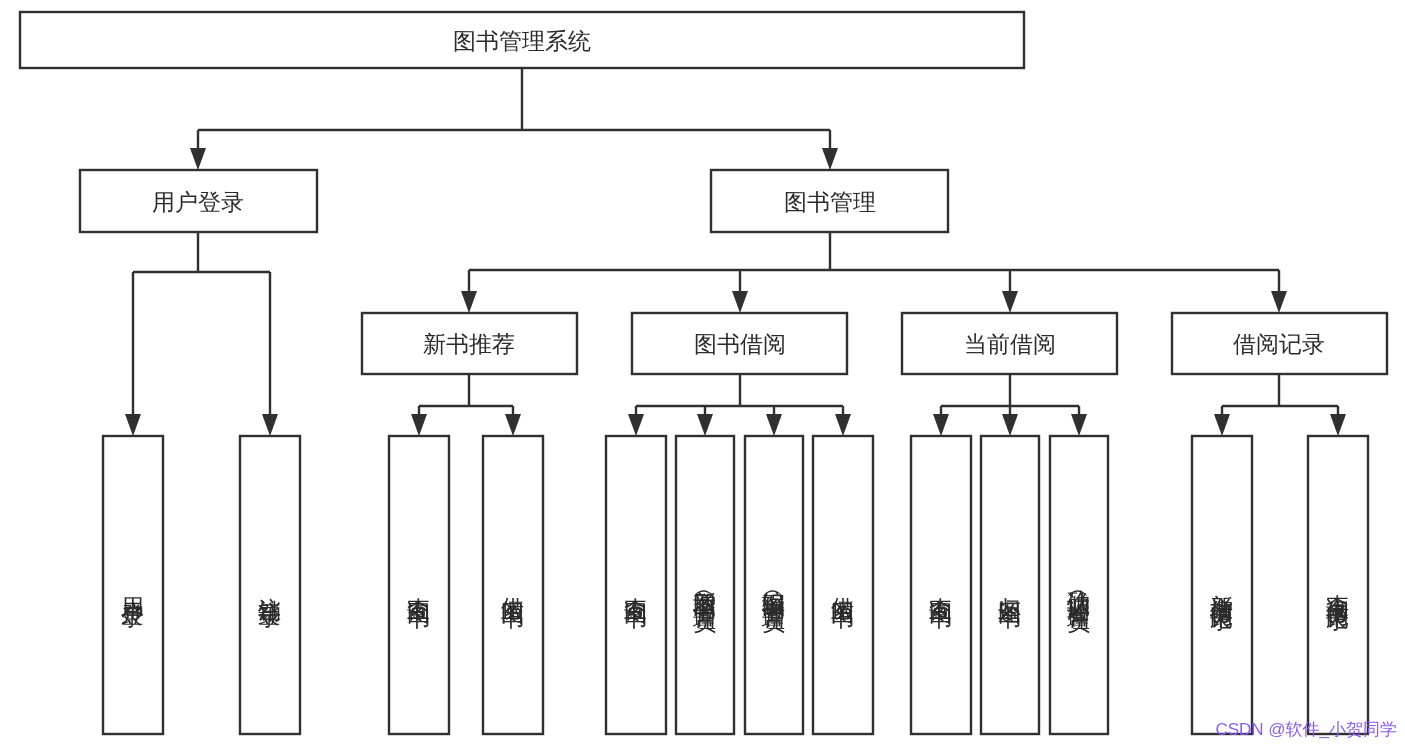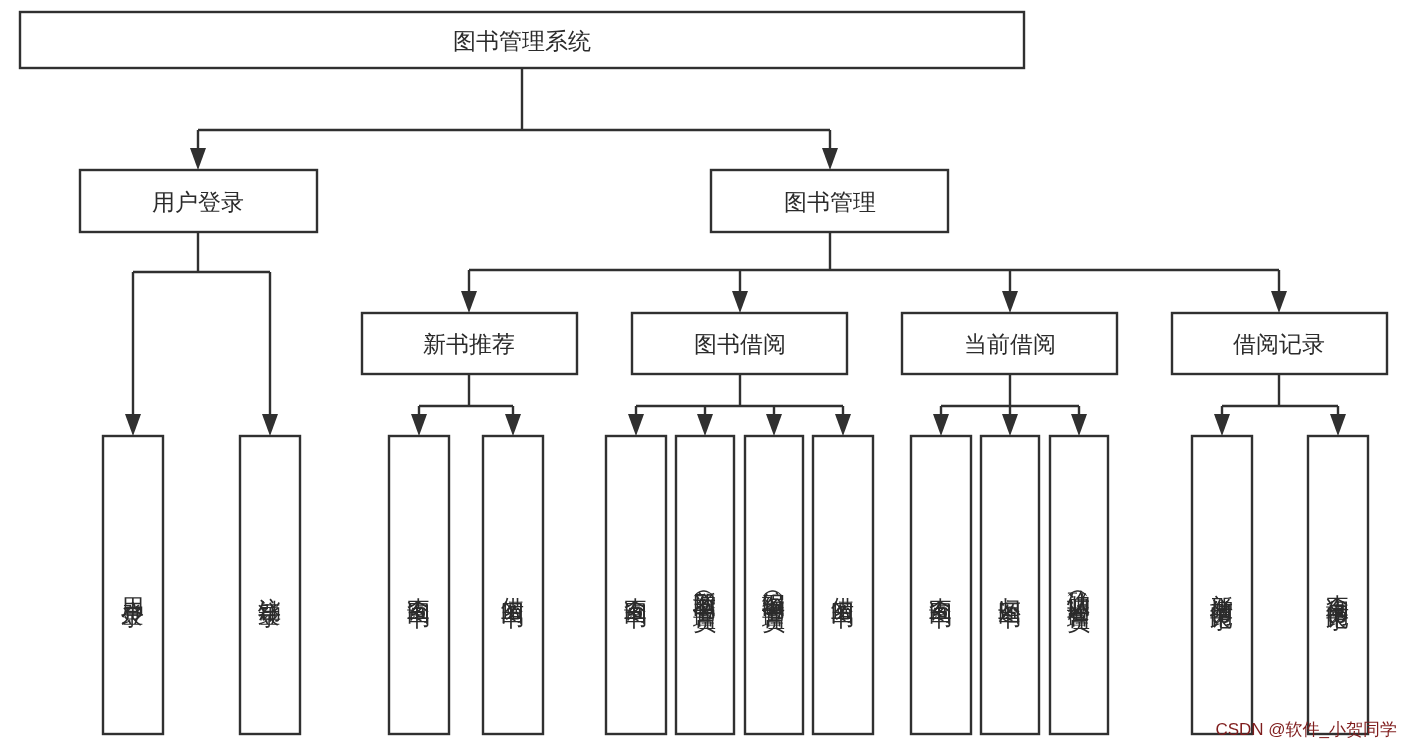--- a/index.html
+++ b/index.html
@@ -54,21 +54,21 @@
     text-anchor: middle;
     writing-mode: vertical-rl;
     letter-spacing: 3px;
   }
   .watermark {
     position: absolute;
     right: 8px;
     bottom: 6px;
     font-family: "Liberation Sans", "DejaVu Sans", sans-serif;
     font-size: 17px;
-    color: #7f1d1d;
+    color: #8b5cf6;
     white-space: nowrap;
     pointer-events: none;
   }
 </style>
 </head>
 <body>
 
 <div id="diagram-root">
 
   <svg class="diagram" viewBox="0 0 1405 747" xmlns="http://www.w3.org/2000/svg">

